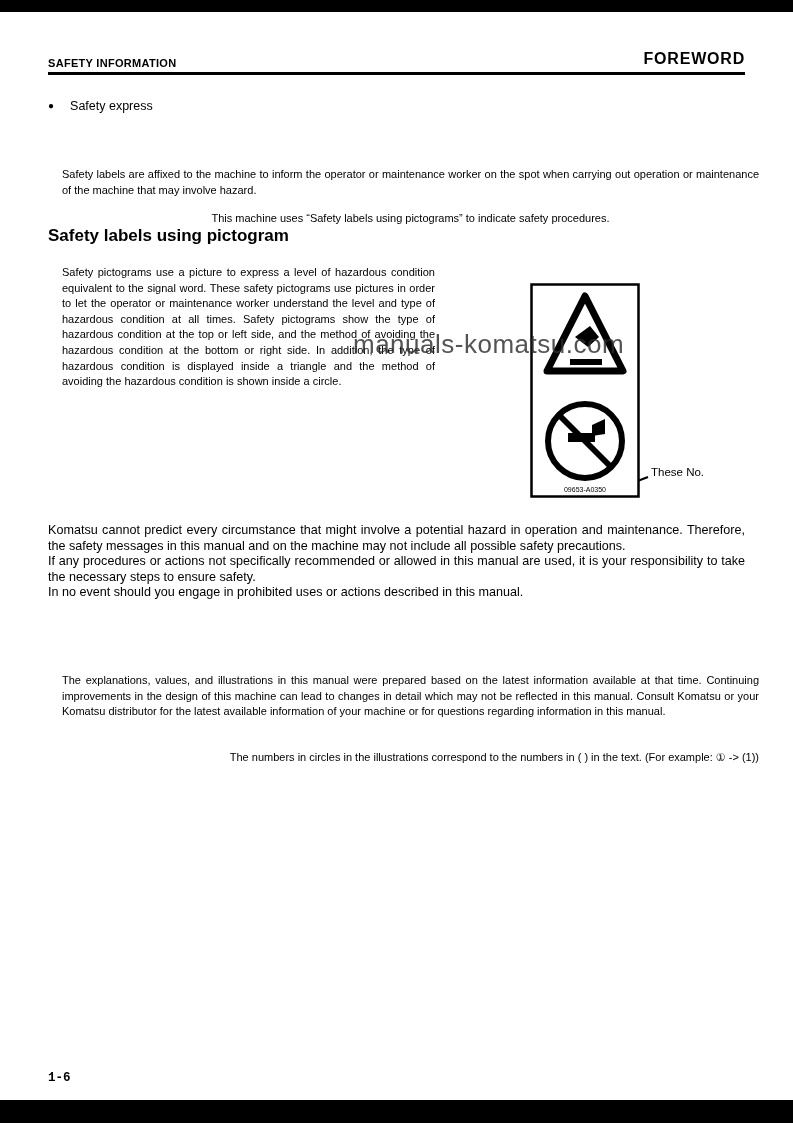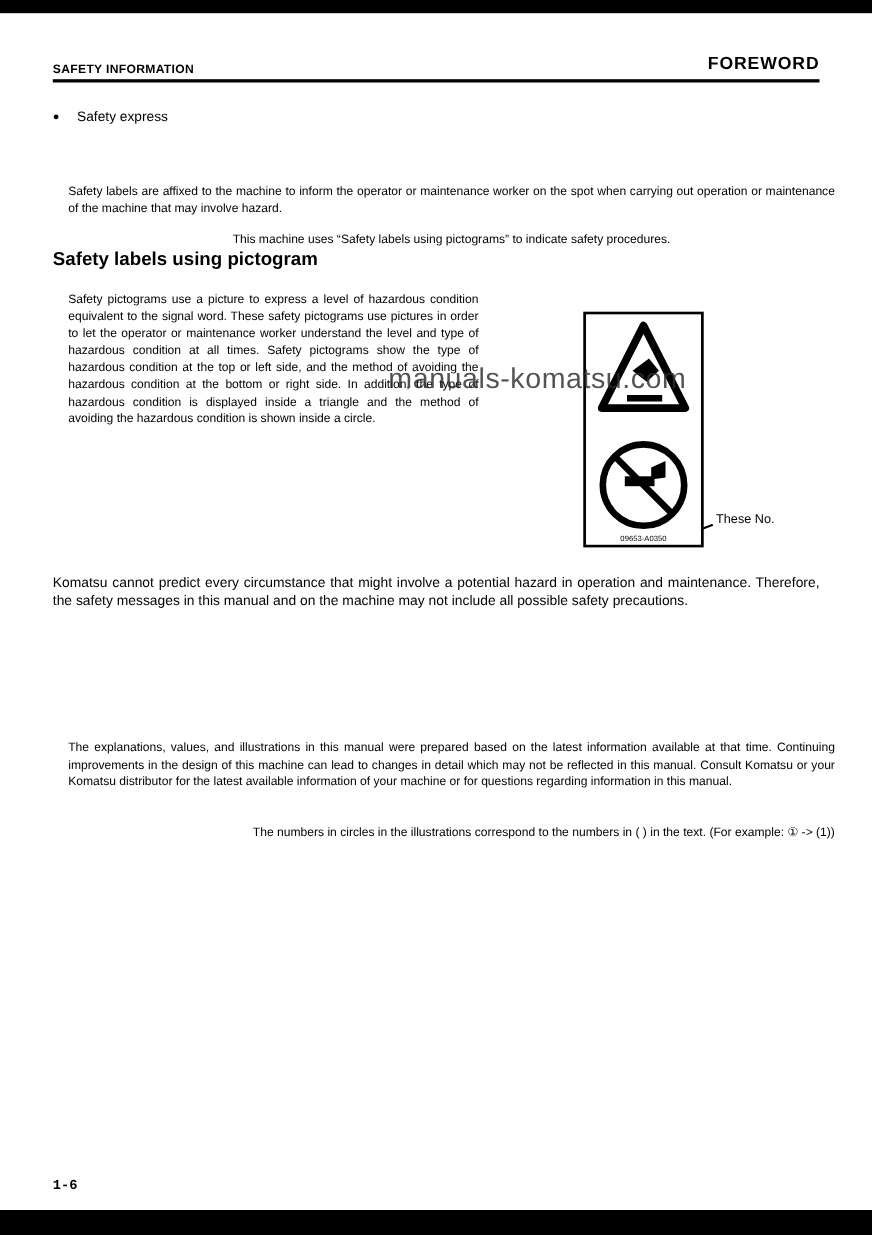--- a/index.html
+++ b/index.html
@@ -114,20 +114,22 @@
   <div class="watermark">manuals-komatsu.com</div>
 
   <span class="partno-label">These No.</span>
   <svg class="partno-arrow" width="52" height="26" viewBox="0 0 52 26">
     <line x1="48" y1="4" x2="14" y2="17" stroke="#000" stroke-width="2"></line>
     <polygon points="3,22 16,12 18,21" fill="#000"></polygon>
   </svg>
 
   <div class="komatsu-block">
     <div class="line">Komatsu cannot predict every circumstance that might involve a potential hazard in operation and maintenance. Therefore, the safety messages in this manual and on the machine may not include all possible safety precautions.</div>
+    <div class="line">If any procedures or actions not specifically recommended or allowed in this manual are used, it is your responsibility to take the necessary steps to ensure safety.</div>
+    <div class="line">In no event should you engage in prohibited uses or actions described in this manual.</div>
   </div>
 
   <p class="para" id="explanations">The explanations, values, and illustrations in this manual were prepared based on the latest information available at that time.  Continuing  improvements  in the design of this machine can  lead to changes in detail which may not be reflected in this manual.  Consult Komatsu or your Komatsu distributor for the latest available information of your machine or for  questions  regarding information in this manual.</p>
 
   <p class="para" id="numbers-note">The numbers in circles in the illustrations correspond to the numbers in (  ) in the text.  (For example: ① -&gt; (1))</p>
 
   <div class="footer">1-6</div>
 
   <div class="bottom-bar"></div>
 

